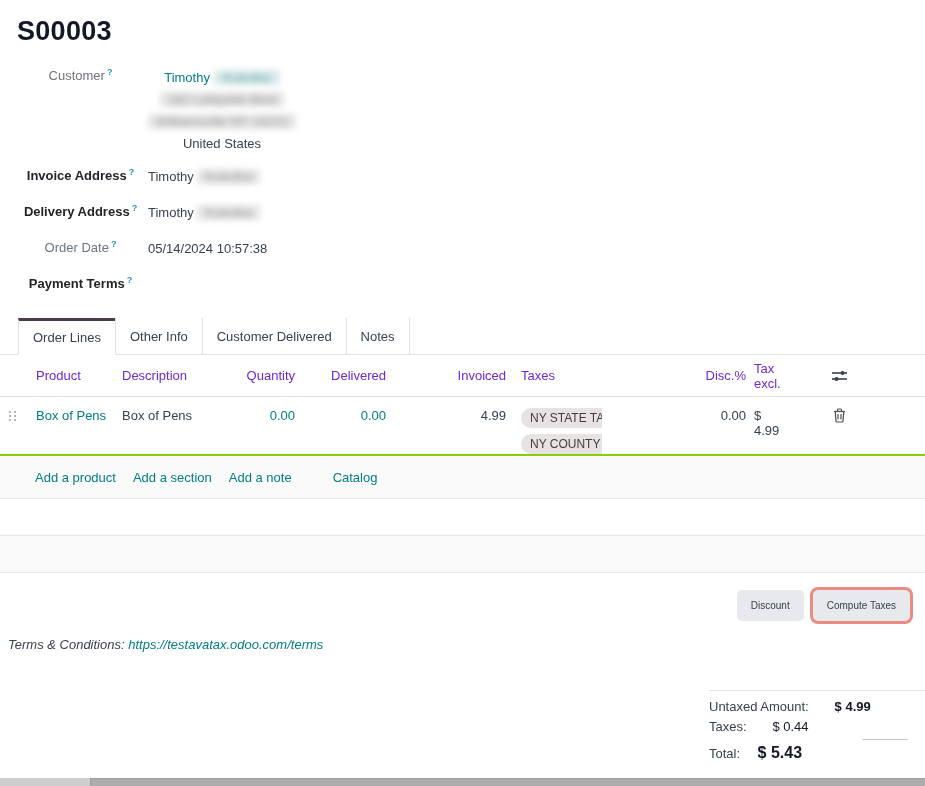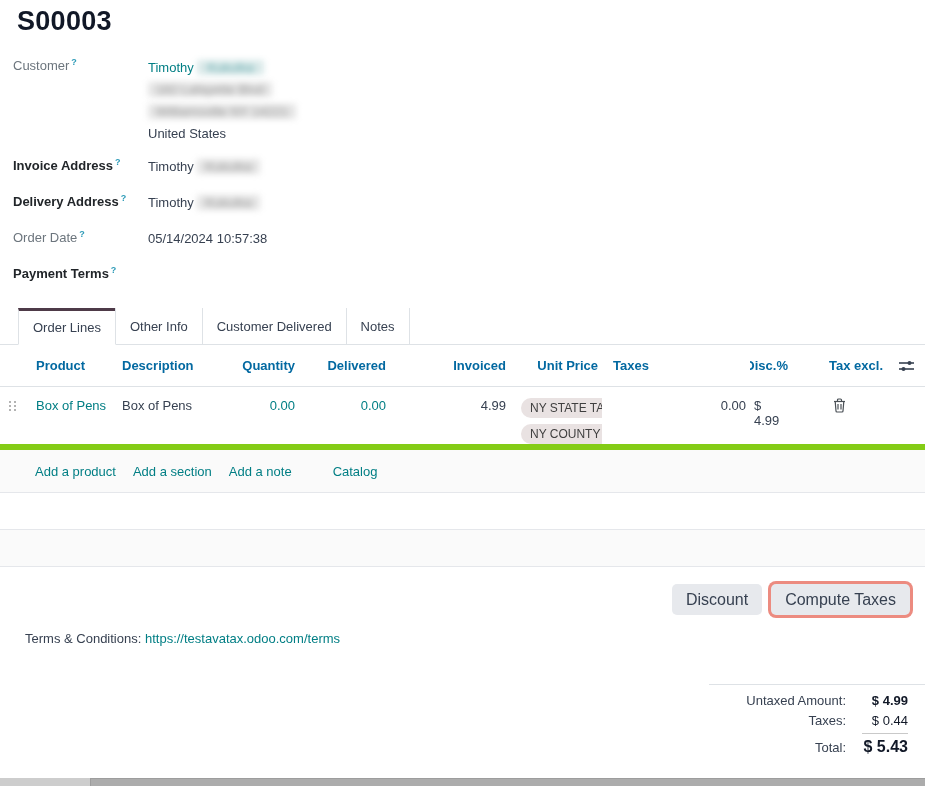--- a/index.html
+++ b/index.html
@@ -1,24 +1,24 @@
 <!DOCTYPE html>
 <html><head>
 <meta charset="utf-8">
 <style>
   * { box-sizing: border-box; margin: 0; padding: 0; }
   html,body { width:925px; height:786px; overflow:hidden; background:#fff;
     font-family:"Liberation Sans", sans-serif; font-size:13px; color:#374151; position:relative; }
 
   
-  .title { margin:6px 0 0 17px; font-size:27px; font-weight:700; color:#111827; letter-spacing:.3px; }
+  .title { margin:16px 0 0 17px; font-size:27px; font-weight:700; color:#111827; letter-spacing:.3px; }
 
   
   .fields { margin:20px 0 0 13px; }
-  .field-row { display:flex; margin-bottom:17px; }
+  .field-row { display:flex; margin-bottom:17px;text-align:center; }
   .field-row.block { margin-bottom:12px; }
   .field-label { width:135px; flex:0 0 135px; font-weight:700; color:#212529; }
   .field-label.muted { font-weight:400; color:#6c757d; }
   sup.help { color:#2c9ab7; font-size:9px; font-weight:700; margin-left:2px; }
   .field-value { color:#374151; line-height:19px; }
   .cust-block { line-height:22px; }
   .link-teal { color:#017e84; text-decoration:none; cursor:pointer; }
   .redact { filter:blur(3px); user-select:none; border-radius:2px; }
   .redact.teal { color:#64a9ad; background:#d9e9e9; padding:0 10px; }
   .redact.gray { color:#9a9a9a; background:#e4e4e4; padding:0 8px; }
@@ -29,54 +29,54 @@
   .tab { display:flex; align-items:center; padding:1px 14px; color:#374151; cursor:pointer;
          border-left:1px solid #dee2e6; border-right:1px solid #dee2e6; margin-right:-1px; }
   .tab.active { border-top:3px solid #4e3a48; background:#fff; margin-bottom:-1px;
                 border-bottom:1px solid #fff; }
 
   
   .grid { display:grid; grid-template-columns:32px 86px 96px 85px 91px 120px 92px 148px 42px 95px 38px; }
   .cell { padding:0 4px; display:flex; align-items:center; overflow:hidden; }
   .cell.r { justify-content:flex-end; }
   .thead { height:42px; border-bottom:1px solid #dee2e6; }
-  .thead .cell { font-weight:700; color:#0369a1; }
-  .trow { min-height:57px; border-bottom:6px solid #84cc16; background:#fff; }
+  .thead .cell { font-weight:400; color:#6d28d9; }
+  .trow { min-height:57px; border-bottom:2px solid #84cc16; background:#fff; }
   .trow .cell { align-items:flex-start; padding-top:11px; }
   .num-teal { color:#017e84; font-weight:500; }
   .drag-dots { margin-left:5px; margin-top:3px; display:grid; grid-template-columns:2px 2px;
                grid-auto-rows:2px; gap:2px 3px; }
   .drag-dots i { background:#9a9a9a; border-radius:50%; }
   .taxes-cell { position:relative; flex-direction:column; align-items:flex-start;
                 padding:7px 0 0 11px; gap:6px; }
   .pill { background:#e9e2e2; color:#3f3f3f; font-size:12px; line-height:20px; height:20px;
           width:87px; padding-left:9px; border-radius:10px 0 0 10px;
           overflow:hidden; white-space:nowrap; }
   .pill-strip { position:absolute; left:98px; width:11px; top:5px; bottom:7px; background:#cfcbcb; }
   .links-row { height:43px; display:flex; align-items:center; padding-left:35px;
                background:#fafafa; border-bottom:1px solid #e5e7eb; }
   .links-row a { margin-right:17px; }
   .links-row a.catalog { margin-left:24px; }
   .empty-row { height:37px; border-bottom:1px solid #e5e7eb; }
   .empty-row.striped { background:#fafafa; }
 
   
   .actions { margin-top:17px; display:flex; justify-content:flex-end; gap:9px; padding-right:15px; }
-  .btn { background:#e7e9ed; color:#374151; font-weight:500; font-size:16px; line-height:17px;
+  .btn { background:#e7e9ed; color:#374151; font-weight:500; font-size:10px; line-height:17px;
          padding:7px 14px; border:none; border-radius:5px; cursor:pointer;
          font-family:"Liberation Sans", sans-serif; }
   .btn.highlight { box-shadow:0 0 0 3px #ec8b80; }
 
   
-  .terms { margin:16px 0 0 25px; }
+  .terms { margin:16px 0 0 8px;font-style:italic; }
 
   
   .totals { width:216px; margin:38px 0 0 auto; border-top:1px solid #dee2e6;
             padding:8px 17px 0 0; }
-  .tot-row { display:flex; justify-content:flex-end; align-items:baseline; margin-bottom:5px; }
+  .tot-row { display:flex; justify-content:flex-start; align-items:baseline; margin-bottom:5px; }
   .tot-label { color:#374151; }
   .tot-val { min-width:52px; text-align:right; margin-left:10px; color:#111827; }
   .tot-val.bold { font-weight:700; }
   .tot-sep { width:46px; border-top:1px solid #c9c9c9; margin:1px 0 4px auto; }
   .tot-val.grand { font-weight:700; font-size:16px; }
 
   
   .bottom-strip { position:absolute; bottom:0; left:0; right:0; height:8px; display:flex; }
   .strip-track { width:90px; background:#cdcdcd; }
   .strip-thumb { flex:1; background:#acacac; border-top:1px solid #9d9d9d; border-left:1px solid #9d9d9d; }
@@ -148,21 +148,20 @@
 </div>
 
 <div>
   <div class="grid thead">
     <div class="cell"></div>
     <div class="cell">Product</div>
     <div class="cell">Description</div>
     <div class="cell r">Quantity</div>
     <div class="cell r">Delivered</div>
     <div class="cell r">Invoiced</div>
-    <div class="cell r">Unit Price</div>
     <div class="cell" style="padding-left:11px">Taxes</div>
     <div class="cell r">Disc.%</div>
     <div class="cell r">Tax excl.</div>
     <div class="cell" style="justify-content:center">
       <span>
         <svg width="17" height="14" viewBox="0 0 17 14" fill="none" stroke="#374151" stroke-width="1.6">
           <line x1="1" y1="4" x2="16" y2="4"></line>
             <circle cx="11.5" cy="4" r="2" fill="#374151" stroke="none"></circle>
           <line x1="1" y1="10" x2="16" y2="10"></line>
             <circle cx="5.5" cy="10" r="2" fill="#374151" stroke="none"></circle>

